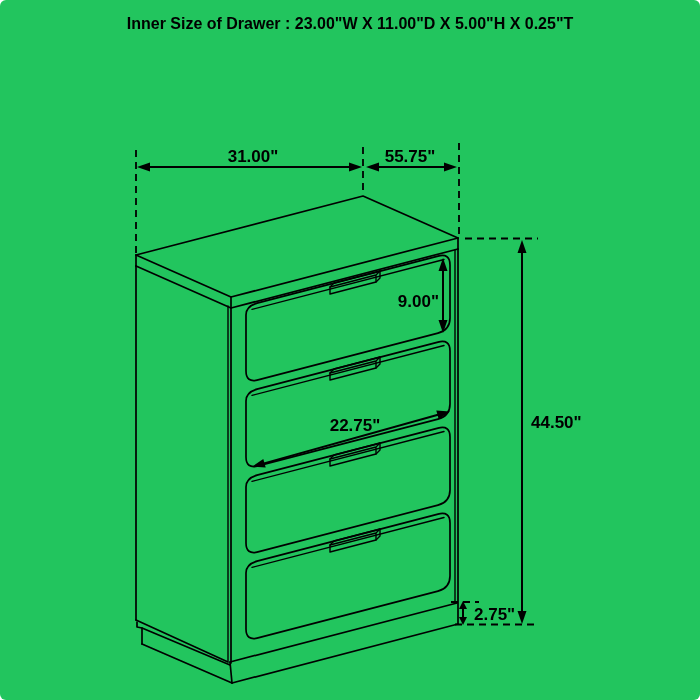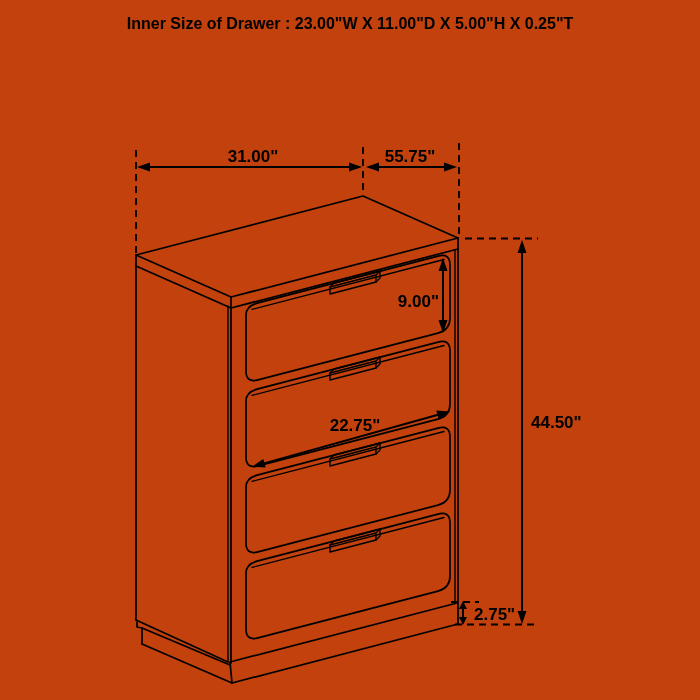--- a/index.html
+++ b/index.html
@@ -1,21 +1,22 @@
 <!DOCTYPE html>
 <html><head>
 <meta charset="utf-8">
 <style>
   html,body{margin:0;padding:0;background:#ffffff;}
   #stage{
     position:relative;
     width:700px;height:700px;
-    background:#c2410c;
+    background:#22c55e;
     font-family:"Liberation Sans", sans-serif;
     overflow:hidden;
+    border-radius:6px;
   }
   svg{display:block;}
   .outline{fill:none;stroke:#000;stroke-width:1.7;stroke-linejoin:round;stroke-linecap:round;}
   .thin{fill:none;stroke:#000;stroke-width:1.4;stroke-linejoin:round;stroke-linecap:round;}
   .dim{fill:none;stroke:#000;stroke-width:2;stroke-linecap:round;}
   .dash{fill:none;stroke:#000;stroke-width:1.8;stroke-dasharray:7 5;stroke-linecap:butt;}
   .head{fill:#000;stroke:none;}
   .dimtext{font-size:17px;font-weight:bold;fill:#000;}
   .titletext{font-size:16px;font-weight:bold;fill:#000;}
 </style>

